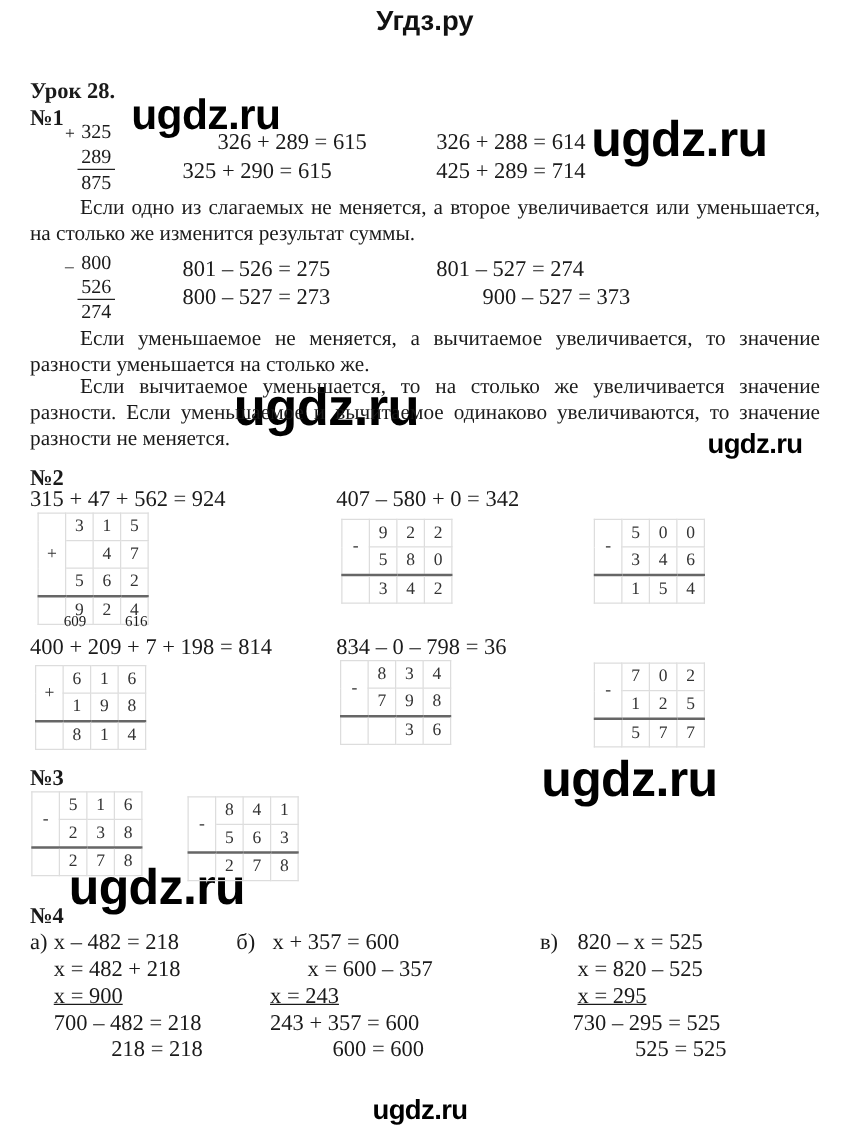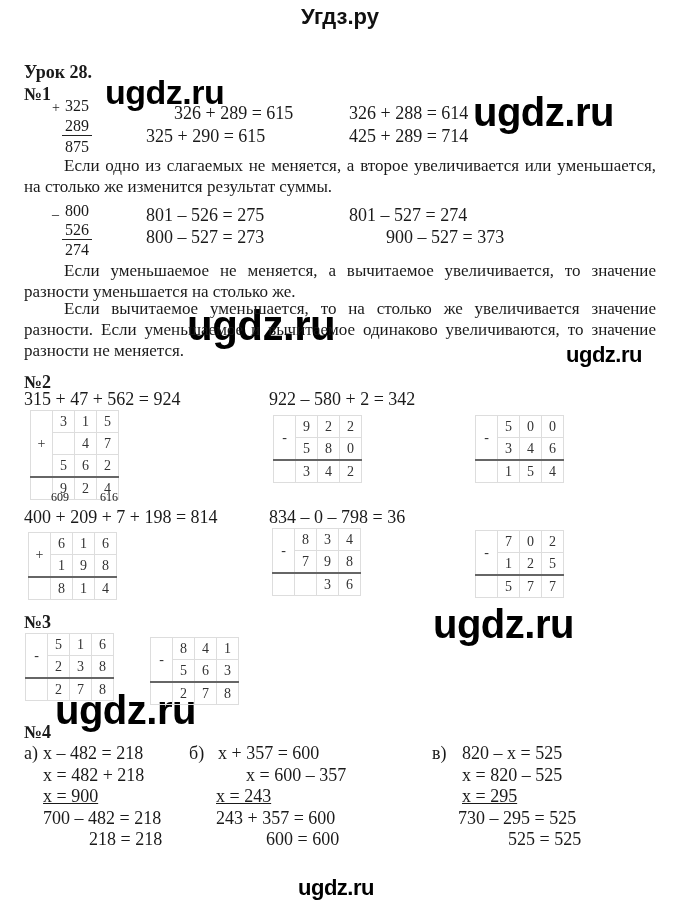--- a/index.html
+++ b/index.html
@@ -57,21 +57,21 @@
 <div class="abs eq" style="left:146px;top:205px;">801 – 526 = 275</div>
 <div class="abs eq" style="left:146px;top:227px;">800 – 527 = 273</div>
 <div class="abs eq" style="left:349px;top:205px;">801 – 527 = 274</div>
 <div class="abs eq" style="left:362px;top:227px;margin-left:24px;">900 – 527 = 373</div>
 
 <div class="abs para" style="left:24px;top:260px;width:632px;text-indent:40px;">Если уменьшаемое не меняется, а вычитаемое увеличивается, то значение разности уменьшается на столько же.</div>
 <div class="abs para" style="left:24px;top:298px;width:632px;text-indent:40px;">Если вычитаемое уменьшается, то на столько же увеличивается значение разности. Если уменьшаемое и вычитаемое одинаково увеличиваются, то значение разности не меняется.</div>
 
 <div class="abs h" style="left:24px;top:372px;">№2</div>
 <div class="abs eq" style="left:24px;top:389px;">315 + 47 + 562 = 924</div>
-<div class="abs eq" style="left:269px;top:389px;">922 – 580 + 2 = 342</div>
+<div class="abs eq" style="left:269px;top:389px;">407 – 580 + 0 = 342</div>
 
 <table class="grid" style="left:30px;top:410px;">
   <tbody>
       <tr>
         <td rowspan="3">+</td>
         <td>3</td>
         <td>1</td>
         <td>5</td>
       </tr>
   <tr>

